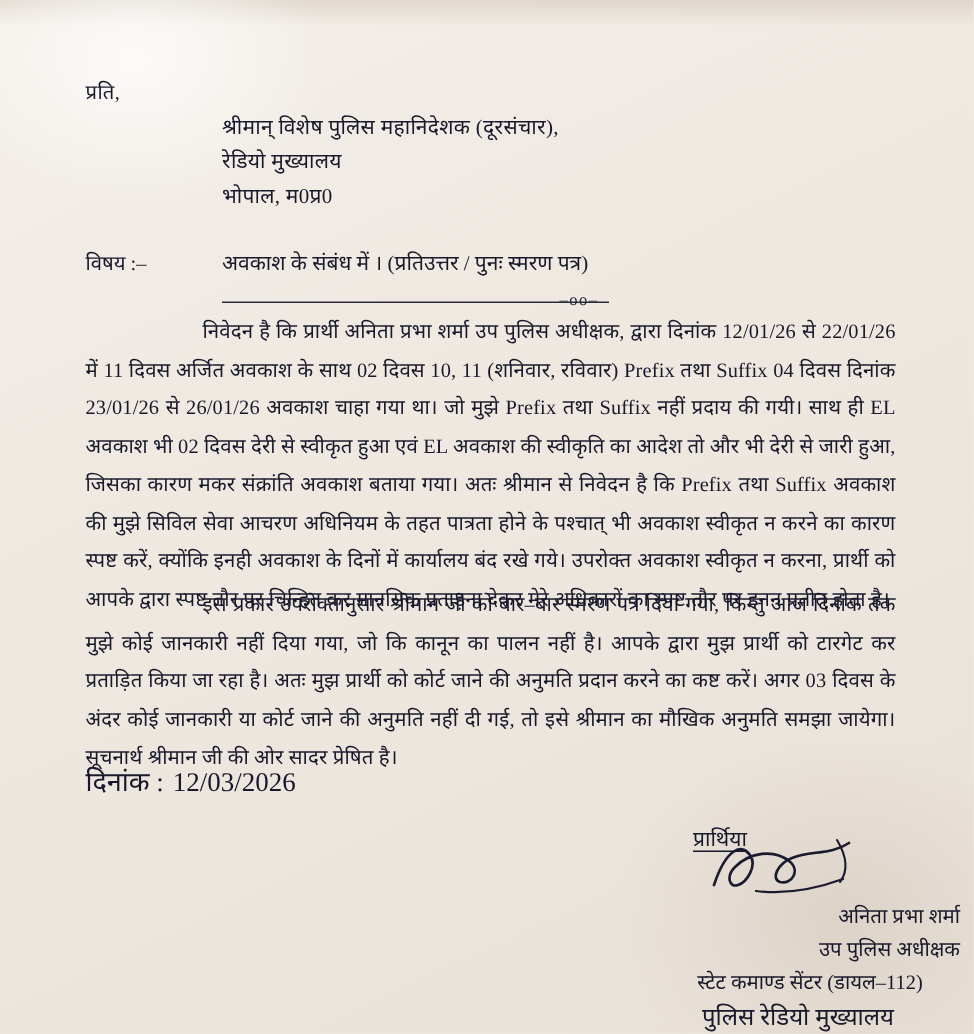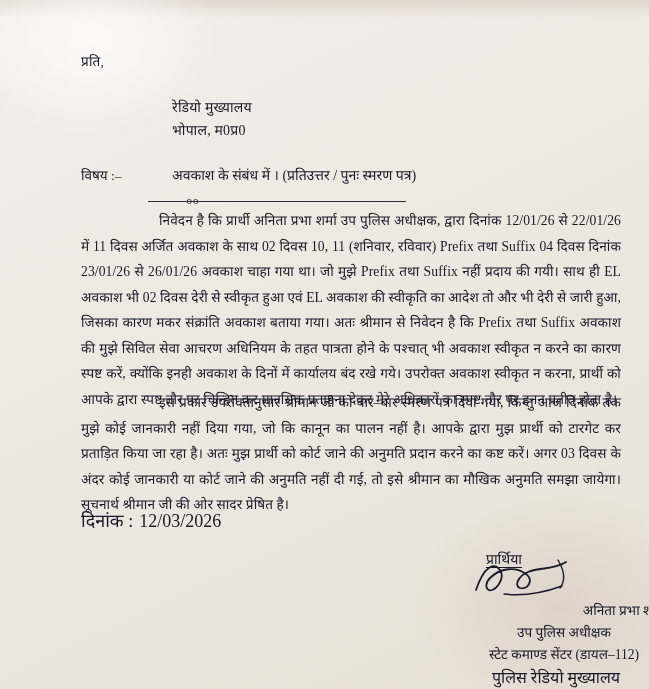--- a/index.html
+++ b/index.html
@@ -45,21 +45,20 @@
   .content {
     position: absolute;
     left: 0; top: 0;
     width: 649px;
     height: 689px;
     color: #1a1a24;
   }
   .hw {
     font-family: "Liberation Serif", serif;
     color: #17182a;
-    margin-left: 24px;
   }
   
   .to-label {
     position: absolute;
     left: 57px; top: 52px;
     font-size: 13.5px;
     letter-spacing: 0.3px;
   }
   .addr {
     position: absolute;
@@ -84,23 +83,23 @@
     font-size: 13.5px;
   }
   .subj-text {
     position: absolute;
     left: 148px; top: 165px;
     font-size: 14px;
     white-space: nowrap;
   }
   .rule-wrap {
     position: absolute;
-    left: 156px; top: 190px;
+    left: 139px; top: 190px;
     width: 260px;
-    text-align: left;
+    text-align: right;
     font-size: 11px;
     color: #23233a;
   }
   .rule-wrap .oo {
     display: inline-block;
     transform: translateY(4px);
     letter-spacing: 1px;
   }
   .rule-line {
     position: absolute;
@@ -151,21 +150,21 @@
     left: 440px; top: 600px;
     width: 200px;
     text-align: right;
     font-size: 13.6px;
     white-space: nowrap;
   }
   .sig-desig-1 {
     position: absolute;
     left: 440px; top: 622px;
     width: 200px;
-    text-align: center;
+    text-align: right;
     font-size: 13.6px;
     white-space: nowrap;
   }
   .sig-desig-2 {
     position: absolute;
     left: 420px; top: 644px;
     width: 240px;
     text-align: center;
     font-size: 13.6px;
     white-space: nowrap;
@@ -192,20 +191,21 @@
 
 <div class="page">
   <div class="paper-edge-top"></div>
   <div class="paper-shade-a"></div>
   <div class="paper-shade-b"></div>
 
   <div class="content">
 
     <div class="hw to-label">प्रति,</div>
 
+    <div class="hw addr addr-1">श्रीमान् विशेष पुलिस महानिदेशक (दूरसंचार),</div>
     <div class="hw addr addr-2">रेडियो मुख्यालय</div>
     <div class="hw addr addr-3">भोपाल, म0प्र0</div>
 
     <div class="hw subj-label">विषय :–</div>
     <div class="hw subj-dash"></div>
     <div class="hw subj-text">अवकाश के संबंध में । (प्रतिउत्तर / पुनः स्मरण पत्र)</div>
 
     <div class="hw rule-wrap">
       <span class="oo">–oo–</span>
     </div>

